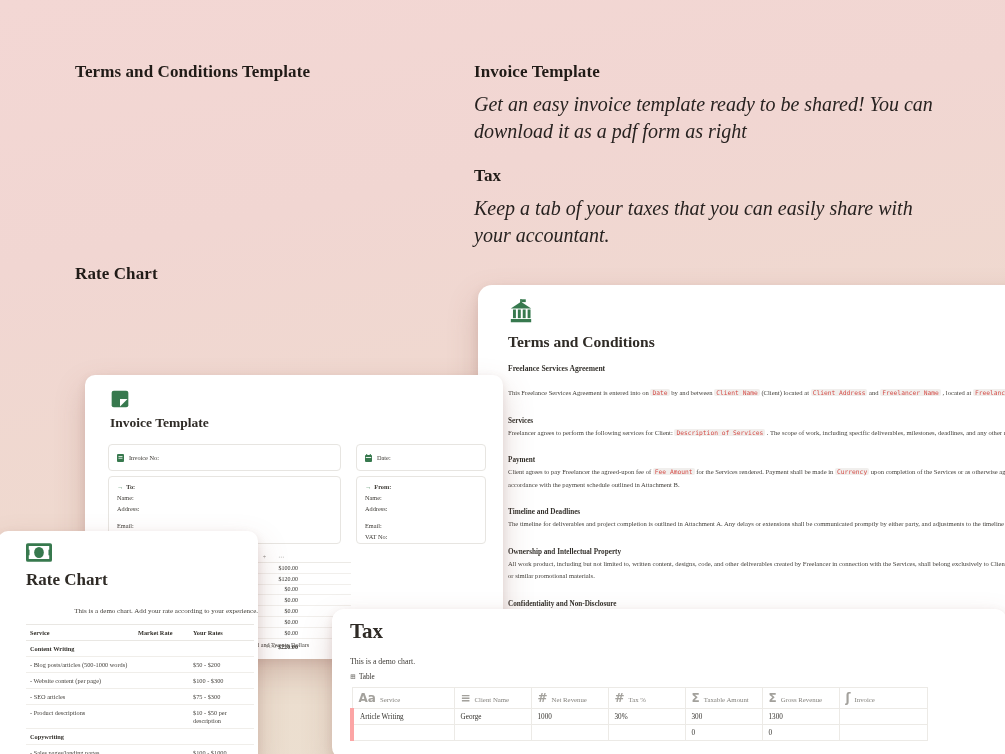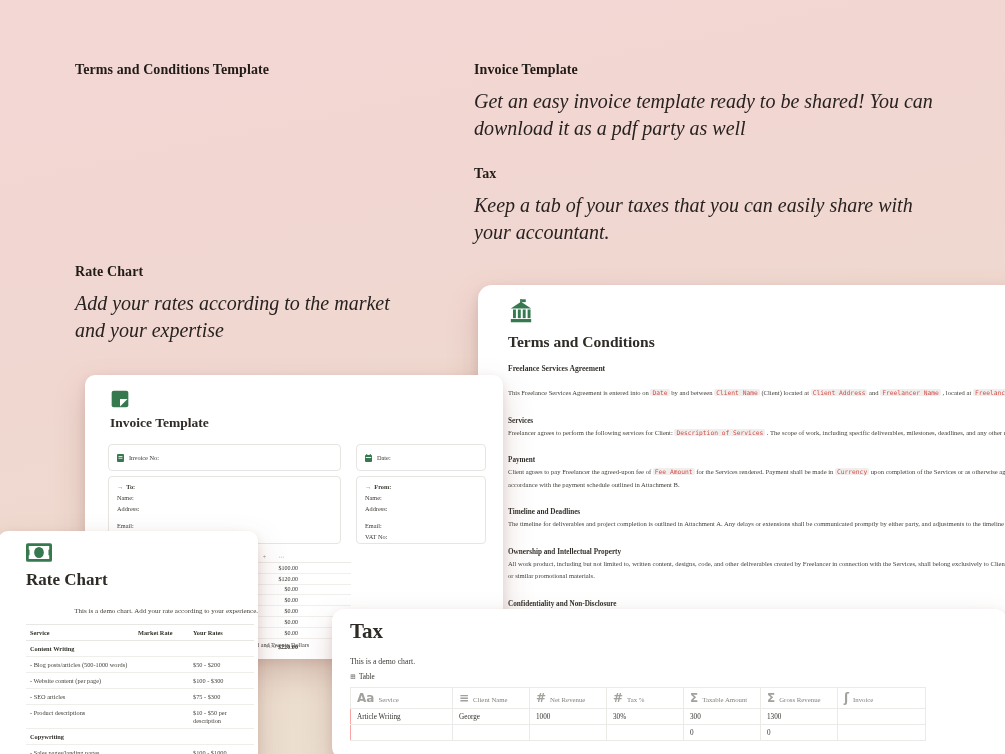--- a/index.html
+++ b/index.html
@@ -3,21 +3,21 @@
 <meta charset="utf-8">
 <style>
   html,body{margin:0;padding:0;}
   .stage{
     position:relative;width:1005px;height:754px;overflow:hidden;
     font-family:"Liberation Serif","DejaVu Serif",serif;color:#2b2622;
     background:linear-gradient(168deg,#f3d7d4 0%,#f1d6d2 28%,#efd9cf 55%,#ecdecf 78%,#ebe0d1 100%);
   }
   
   .intro{position:absolute;}
-  .intro h2{margin:0;font-size:14px;line-height:1.2;color:#201b17;font-weight:bold;letter-spacing:.1px;}
+  .intro h2{margin:0;font-size:17px;line-height:1.2;color:#201b17;font-weight:bold;letter-spacing:.1px;}
   .intro p{margin:9px 0 0;font-size:20px;line-height:27px;font-style:italic;color:#272220;}
   .intro p .bseg{font-weight:bold;}
   .intro-terms{left:75px;top:62px;width:326px;}
   .intro-rate{left:75px;top:264px;width:330px;}
   .intro-invoice{left:474px;top:62px;width:478px;}
   .intro-tax{left:474px;top:166px;width:450px;}
   
   .card{position:absolute;background:#fff;border-radius:12px;
         box-shadow:0 14px 30px rgba(141,90,79,.26),0 3px 8px rgba(141,90,79,.14);}
   .tok{font-family:"DejaVu Sans Mono","Liberation Mono",monospace;color:var(--red,#d44c47);
@@ -69,39 +69,38 @@
   .tax-card{left:332px;top:609px;width:675px;height:150px;z-index:4;padding-left:18px;box-sizing:border-box;border-radius:12px;}
   .tax-card h3{margin:10px 0 0;font-size:21px;color:#2f2b26;}
   .tax-sub{margin-top:13px;font-size:7.8px;color:#3c3934;}
   .tax-view{margin-top:7px;font-size:7.2px;color:#34312c;display:flex;align-items:center;gap:3px;width:40px;}
   .tax-view .vicon{font-size:7px;color:#6f6d68;}
   .tax-table{margin-top:6px;border-collapse:collapse;table-layout:fixed;font-size:7.2px;color:#34322d;}
   .tax-table th{font-weight:normal;color:#85837e;text-align:left;font-size:6.8px;
     border:1px solid #eceae6;border-left:none;padding:3px 6px;}
   .tax-table th:first-child{border-left:1px solid #eceae6;}
   .tax-table td{border:1px solid #eceae6;border-left:none;padding:3.5px 6px;height:8px;}
-  .tax-table td:first-child{border-left:1px solid #fca5a5;margin-top:24px;}
+  .tax-table td:first-child{border-left:4px solid #fca5a5;margin-top:24px;}
   .tax-table .thic{color:#a3a19c;margin-right:4px;font-size:12px;font-family:"DejaVu Sans",sans-serif;font-weight:bold;}
   .tax-table td.num{text-align:left;}
 </style>
 </head>
 <body>
 
 <div class="stage">
 
   <section class="intro intro-terms">
     <h2>Terms and Conditions Template</h2>
   </section>
   <section class="intro intro-rate">
     <h2>Rate Chart</h2>
-    <p><span>Add your rates according to the market and your expertise</span></p>
   </section>
   <section class="intro intro-invoice">
     <h2>Invoice Template</h2>
-    <p><span>Get an easy invoice template ready to be shared! You can download it as a pdf party as well</span></p>
+    <p><span>Get an easy invoice template ready to be shared! You can download it as a pdf form as right</span></p>
   </section>
   <section class="intro intro-tax">
     <h2>Tax</h2>
     <p><span>Keep a tab of your taxes that you can easily share with your accountant.</span></p>
   </section>
 
   <section class="card tc-card">
     <svg class="tc-icon" viewBox="0 0 24 24">
       <g fill="#37794e">
         <rect x="11.2" y="1" width="1.6" height="4.6"></rect>

